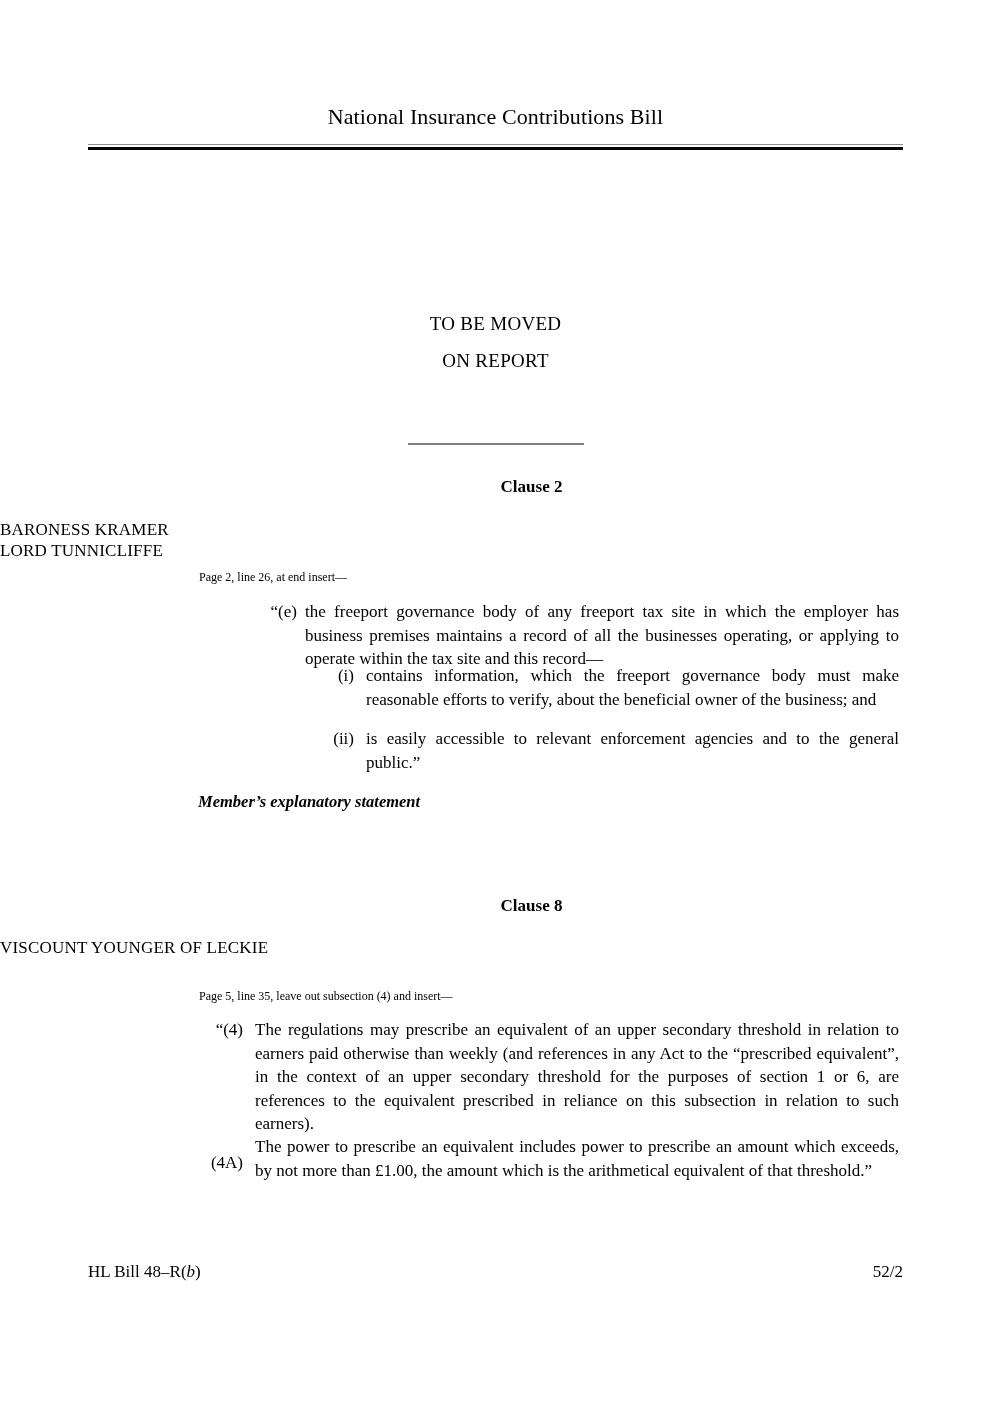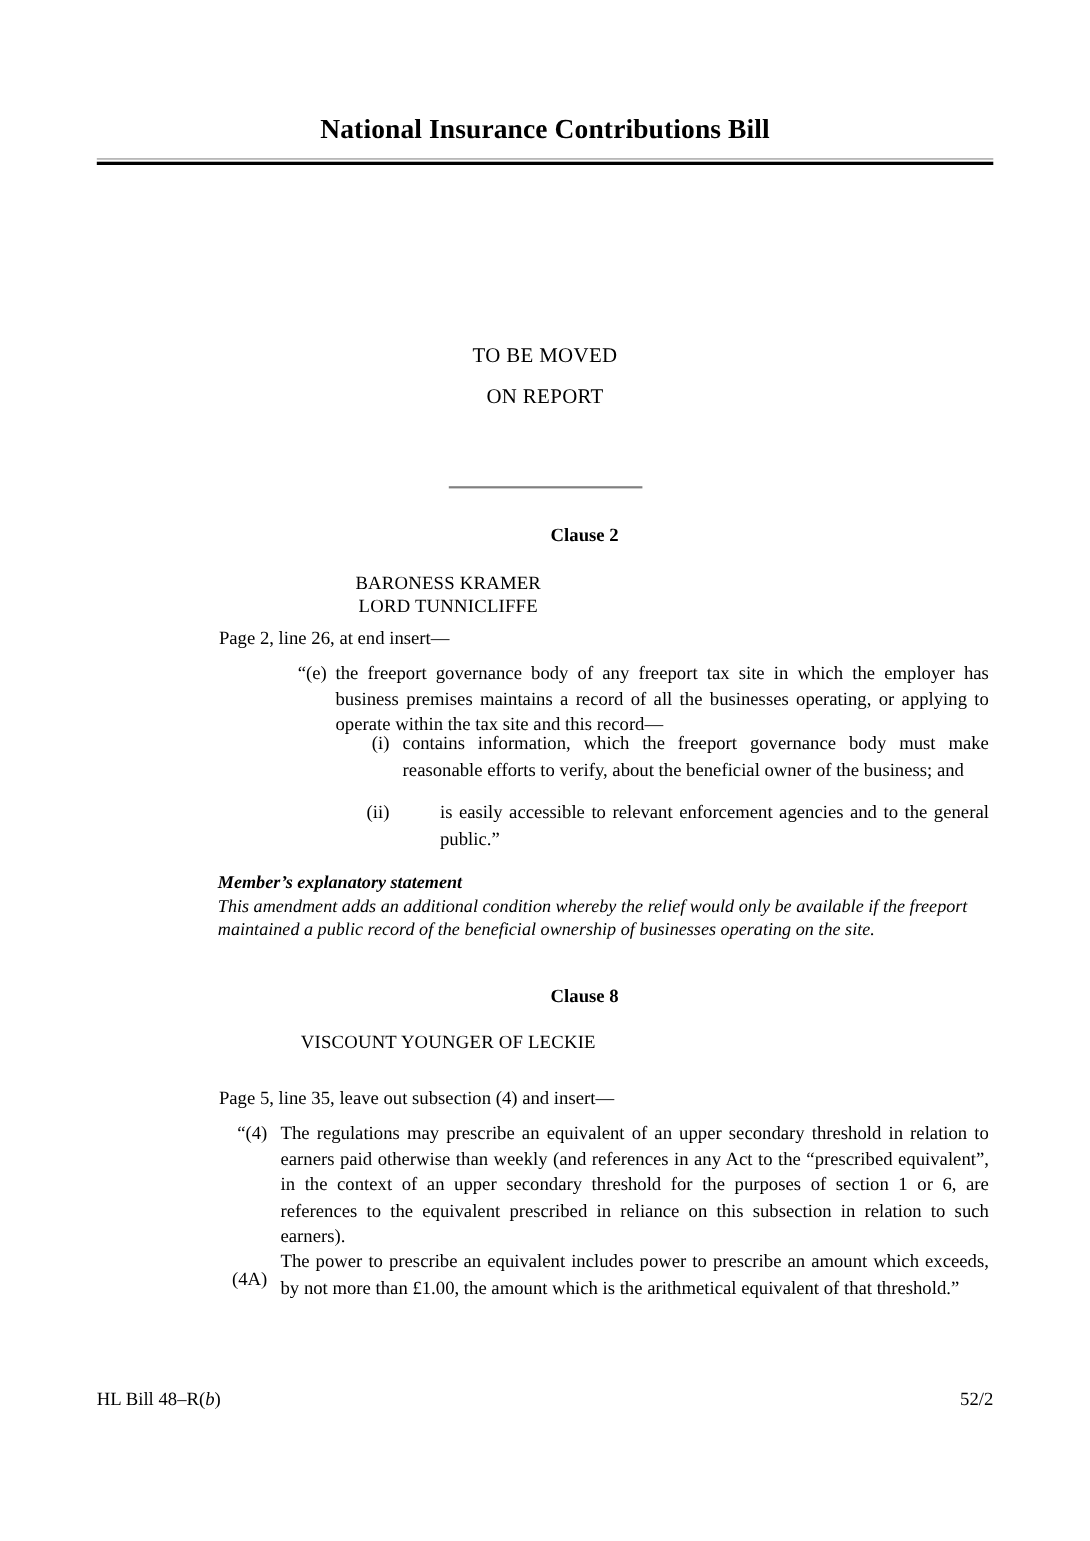--- a/index.html
+++ b/index.html
@@ -20,22 +20,22 @@
     box-sizing: border-box;
   }
 
   
   .doc-title {
     position: absolute;
     top: 104px;
     left: 0;
     width: 991px;
     text-align: center;
-    font-size: 25px;
-    font-weight: bold;
+    font-size: 22px;
+    font-weight: normal;
     letter-spacing: 0.1px;
   }
   .title-rules {
     position: absolute;
     top: 144px;
     left: 88px;
     width: 815px;
   }
   .rule-thin {
     height: 1px;
@@ -84,38 +84,38 @@
     width: 991px;
     text-align: center;
     font-size: 17px;
     font-weight: bold;
     padding-left: 36px;
   }
   .sponsor-block {
     position: absolute;
     left: 0;
     width: 815px;
-    text-align: center;
+    text-align: left;
     font-size: 17px;
     line-height: 21px;
     letter-spacing: 0.2px;
   }
   .note-italic {
     position: absolute;
     left: 0;
     width: 991px;
     text-align: center;
     font-size: 16.5px;
     font-style: italic;
   }
 
   
   .lead-line {
     position: absolute;
-    font-size: 17px;
+    font-size: 12px;
   }
 
   
   .amend {
     position: absolute;
     font-size: 17px;
     line-height: 23.6px;
     text-align: justify;
     text-justify: inter-word;
   }
@@ -197,26 +197,25 @@
     <span class="body" style="text-align: justify;">the freeport governance body of any freeport tax site in which the employer has business premises maintains a record of all the businesses operating, or applying to operate within the tax site and this record—</span>
   </div>
 
   <div class="amend" style="top:664px; left:310px; width:589px; padding-left:56px; box-sizing:border-box;">
     <span class="marker" style="width:44px;">(i)</span>
     <span class="body" style="text-align: justify;">contains information, which the freeport governance body must make reasonable efforts to verify, about the beneficial owner of the business; and</span>
   </div>
 
   <div class="amend" style="top:727px; left:310px; width:589px; padding-left:56px; box-sizing:border-box;">
     <span class="marker" style="width:44px;">(ii)</span>
-    <span class="body" style="text-align: justify; margin-left: 34px;">is easily accessible to relevant enforcement agencies and to the general public.”</span>
+    <span class="body" style="text-align: justify;">is easily accessible to relevant enforcement agencies and to the general public.”</span>
   </div>
 
   <div class="expl" style="top:791px;">
     <div class="expl-head">Member’s explanatory statement</div>
-    <div class="expl-body">This amendment adds an additional condition whereby the relief would only be available if the freeport maintained a public record of the beneficial ownership of businesses operating on the site.</div>
   </div>
 
   <div class="clause-head" style="top:896px;">Clause 8</div>
 
   <div class="sponsor-block" style="top:937px;">
     <div>VISCOUNT YOUNGER OF LECKIE</div>
   </div>
 
 
   <div class="lead-line" style="top:989px; left:199px;">Page 5, line 35, leave out subsection (4) and insert—</div>

